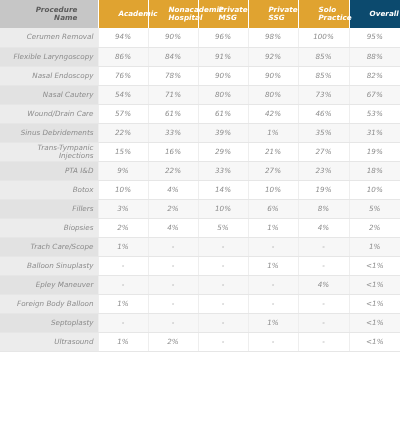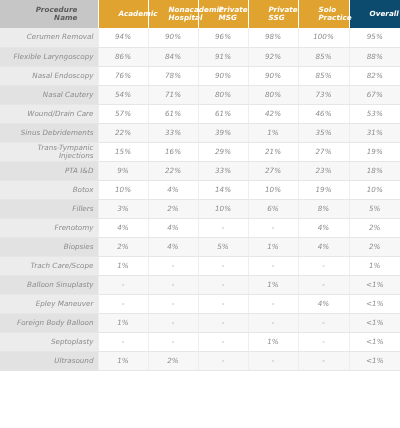--- a/index.html
+++ b/index.html
@@ -196,29 +196,20 @@
       <tr>
         <td class="c-name">Fillers</td>
         <td class="c-val">3%</td>
         <td class="c-val">2%</td>
         <td class="c-val">10%</td>
         <td class="c-val">6%</td>
         <td class="c-val">8%</td>
         <td class="c-val">5%</td>
       </tr>
       <tr>
-        <td class="c-name">Frenotomy</td>
-        <td class="c-val">4%</td>
-        <td class="c-val">4%</td>
-        <td class="c-val">-</td>
-        <td class="c-val">-</td>
-        <td class="c-val">4%</td>
-        <td class="c-val">2%</td>
-      </tr>
-      <tr>
         <td class="c-name">Biopsies</td>
         <td class="c-val">2%</td>
         <td class="c-val">4%</td>
         <td class="c-val">5%</td>
         <td class="c-val">1%</td>
         <td class="c-val">4%</td>
         <td class="c-val">2%</td>
       </tr>
       <tr>
         <td class="c-name">Trach Care/Scope</td>

